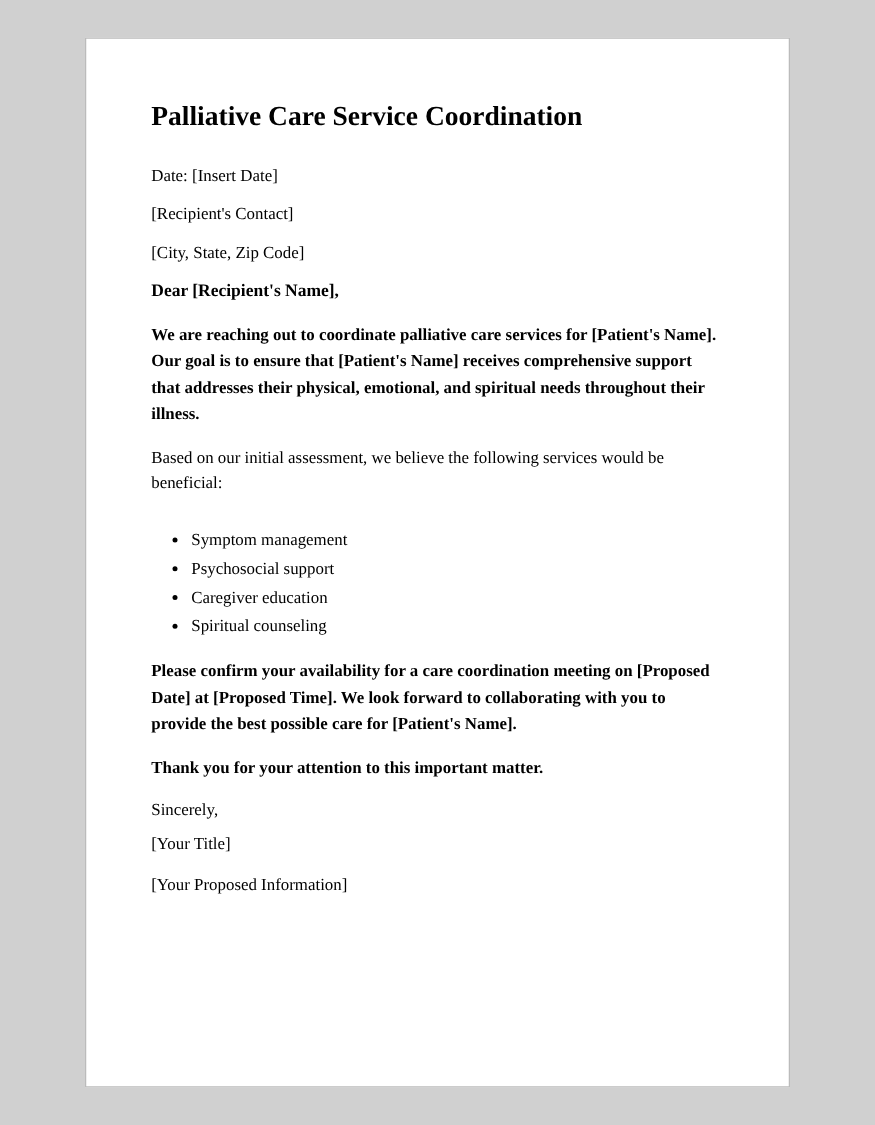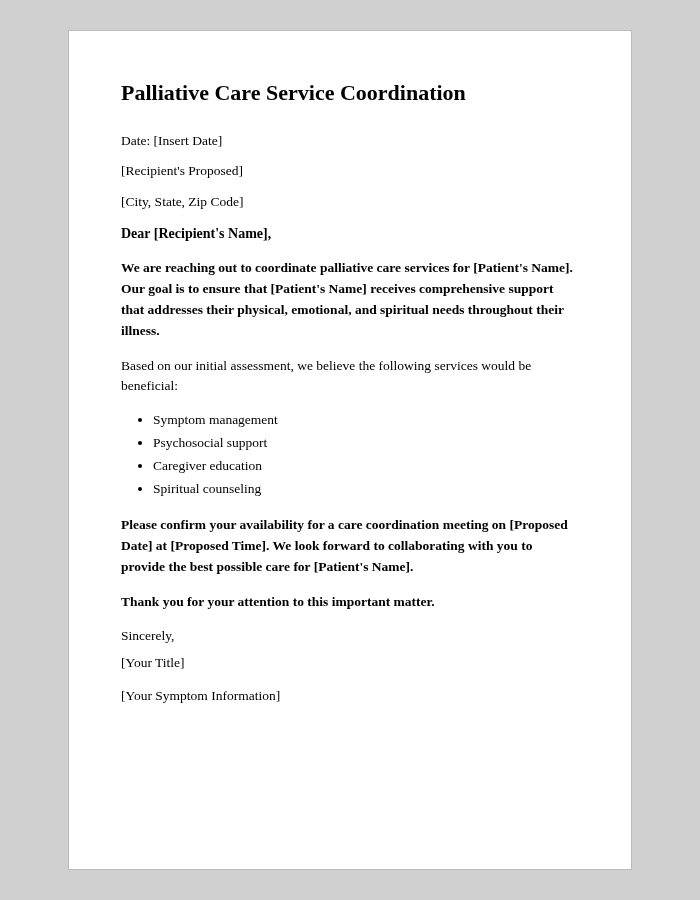--- a/index.html
+++ b/index.html
@@ -50,21 +50,21 @@
 
     .body-paragraph {
       font-size: 13.5px;
       margin-bottom: 14px;
       line-height: 1.55;
       font-weight: bold;
     }
 
     .services-intro {
       font-size: 13.5px;
-      margin-bottom: 12px;
+      margin-bottom: 24px;
       line-height: 1.55;
     }
 
     .services-list {
       list-style-type: disc;
       margin-left: 32px;
       margin-bottom: 14px;
     }
 
     .services-list li {
@@ -84,21 +84,21 @@
       line-height: 1.4;
     }
   </style>
 </head>
 <body>
 
 <div class="page-container">
   <div class="doc-title">Palliative Care Service Coordination</div>
 
   <div class="meta-line">Date: [Insert Date]</div>
-  <div class="meta-line">[Recipient's Proposed]</div>
+  <div class="meta-line">[Recipient's Contact]</div>
   <div class="meta-line">[City, State, Zip Code]</div>
 
   <div class="salutation">Dear [Recipient's Name],</div>
 
   <div class="body-paragraph">We are reaching out to coordinate palliative care services for [Patient's Name]. Our goal is to ensure that [Patient's Name] receives comprehensive support that addresses their physical, emotional, and spiritual needs throughout their illness.</div>
 
   <div class="services-intro">Based on our initial assessment, we believe the following services would be beneficial:</div>
 
   <ul class="services-list">
     <li>Symptom management</li>
@@ -107,14 +107,14 @@
     <li>Spiritual counseling</li>
   </ul>
 
   <div class="body-paragraph">Please confirm your availability for a care coordination meeting on [Proposed Date] at [Proposed Time]. We look forward to collaborating with you to provide the best possible care for [Patient's Name].</div>
 
   <div class="body-paragraph">Thank you for your attention to this important matter.</div>
 
   <div class="closing">Sincerely,</div>
 
   <div class="signature-line">[Your Title]</div>
-  <div class="signature-line">[Your Symptom Information]</div>
+  <div class="signature-line">[Your Proposed Information]</div>
 </div>
 
 </body></html>

